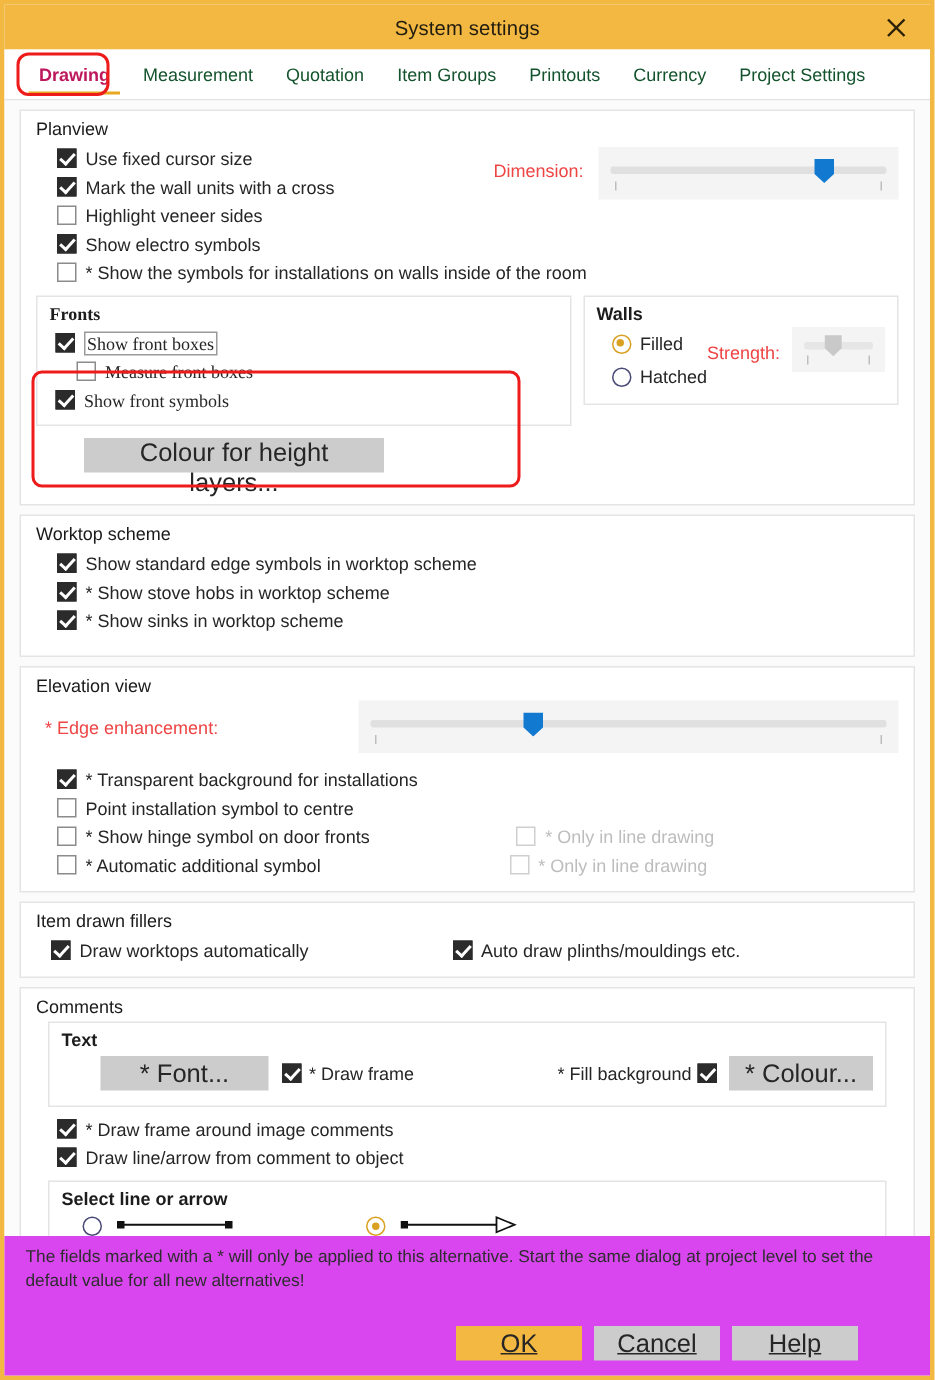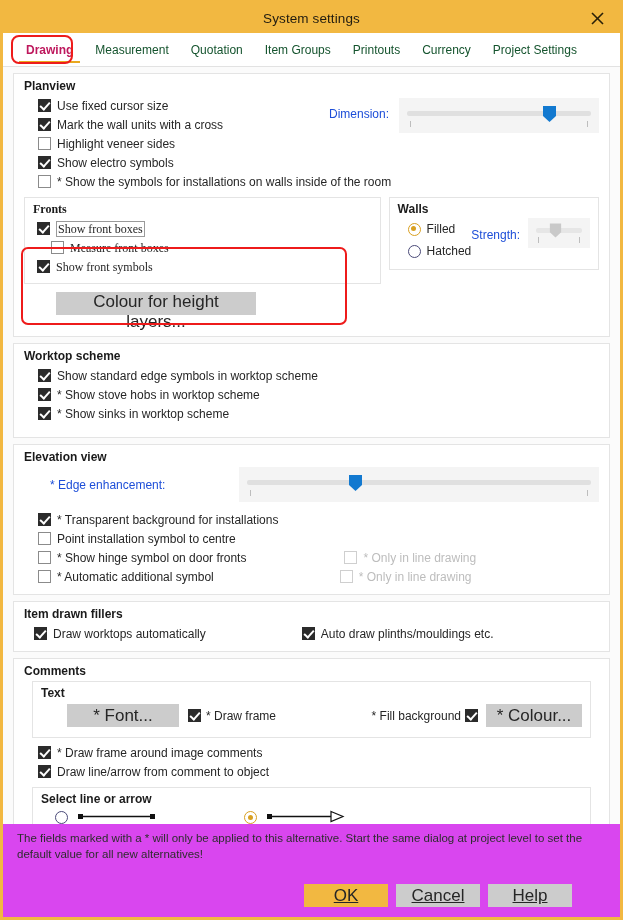--- a/index.html
+++ b/index.html
@@ -100,21 +100,21 @@
   
   .group {
     border: 1px solid #e4e4e4;
     background: #ffffff;
     margin-bottom: 6px;
     padding: 5px 10px 8px 10px;
     box-sizing: border-box;
     position: relative;
   }
   .group > .glabel {
-    font-weight: bold;
+    font-weight: normal;
     font-size: 12px;
     color: #1a1a1a;
     margin-bottom: 3px;
     display: block;
   }
   .subgroup {
     border: 1px solid #e4e4e4;
     background: #ffffff;
     padding: 4px 8px 7px 8px;
     box-sizing: border-box;
@@ -274,21 +274,21 @@
     display: flex;
     justify-content: flex-end;
     gap: 8px;
     margin-top: 22px;
     padding-right: 34px;
   }
   .btnbar .btn { width: 84px; }
   .u { text-decoration: underline; }
 
   .row-flex { display: flex; align-items: flex-start; }
-  .lbl-plain { font-size: 12px; color: #1d4ed8; }
+  .lbl-plain { font-size: 12px; color: #ef4444; }
 </style>
 </head>
 <body>
 
 <div class="dialog">
 
   <div class="titlebar">
     <span class="title">System settings</span>
     <div class="close-btn">
       <svg width="15" height="15" viewBox="0 0 15 15">
@@ -428,21 +428,21 @@
         <span class="cb-lbl">* Show stove hobs in worktop scheme</span>
       </div>
       <div class="cb-row">
         <span class="cb on"></span>
         <span class="cb-lbl">* Show sinks in worktop scheme</span>
       </div>
     </div>
 
     <div class="group" style="padding-bottom:8px;">
       <span class="glabel">Elevation view</span>
-      <div class="row-flex" style="align-items:center;margin-left:20px;">
+      <div class="row-flex" style="align-items:center;">
         <span class="lbl-plain" style="margin-left:6px;">* Edge enhancement:</span>
         <div class="slider" style="width:360px; margin-left:auto;">
           <div class="track"></div>
           <div class="tick" style="left:11px;"></div>
           <div class="tick" style="right:11px;"></div>
           <div class="thumb" style="left:116px;">
             <svg width="15" height="16" viewBox="0 0 15 16">
                 <path d="M1 0 H14 V10 L7.5 16 L1 10 Z" fill="#1279d0"></path>
               </svg>
           </div>

